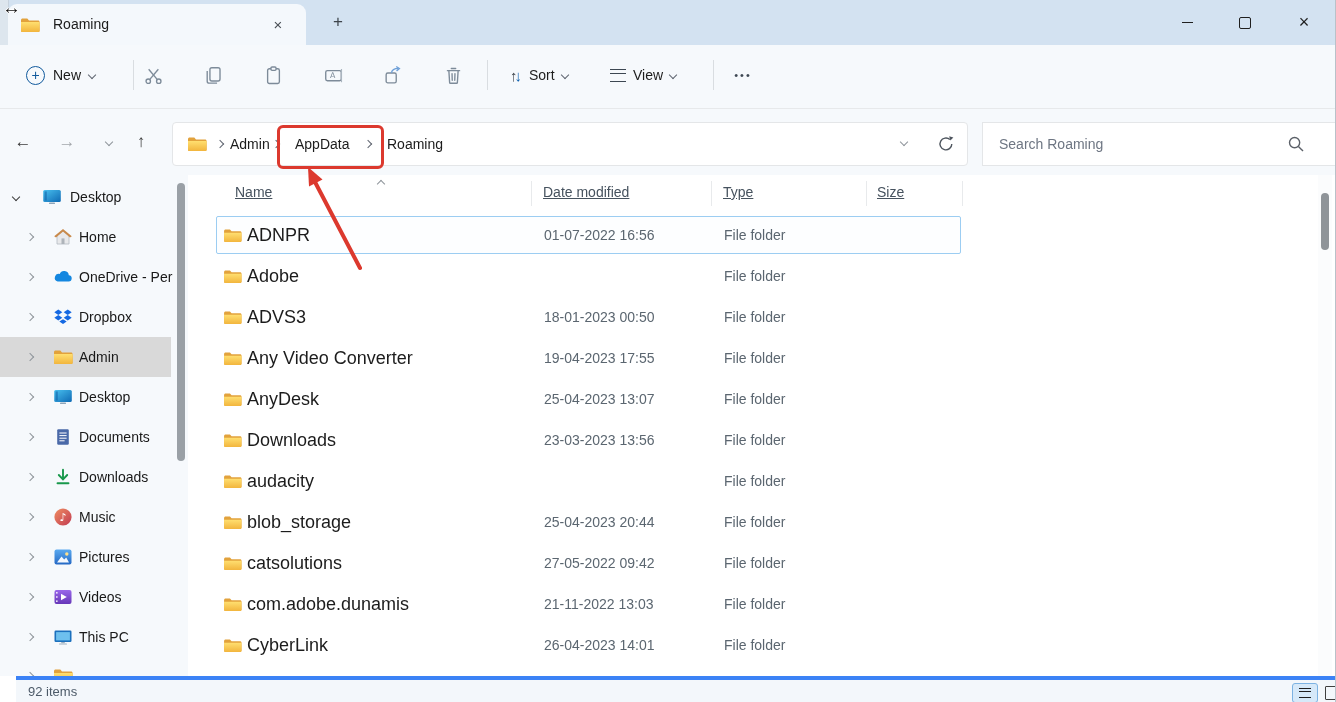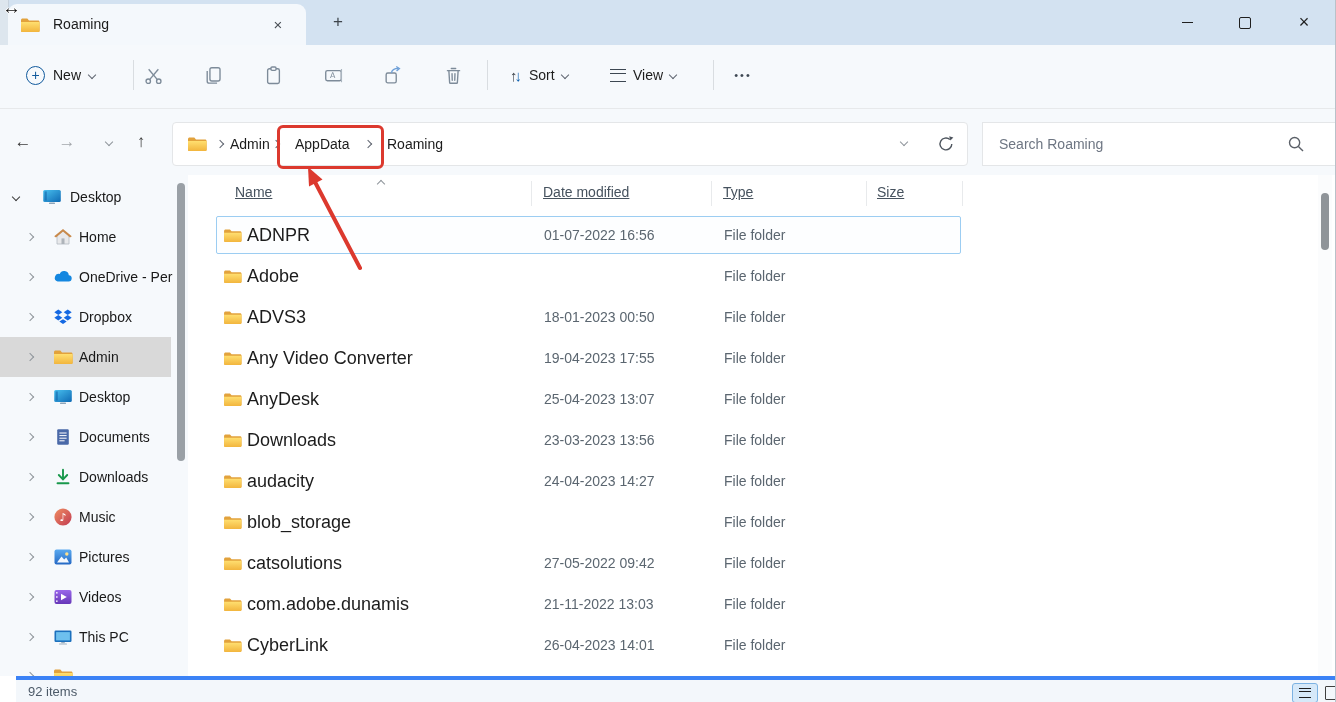--- a/index.html
+++ b/index.html
@@ -495,28 +495,28 @@
       </svg>
     <span class="fname">Downloads</span>
     <span class="fdate">23-03-2023 13:56</span>
     <span class="ftype">File folder</span>
   </div>
   <div class="frow" style="top:287px">
     <svg class="ficon" width="19" height="15">
         <use href="#sym-folder"></use>
       </svg>
     <span class="fname">audacity</span>
-    <span class="fdate">24-04-2023 14:27</span>
     <span class="ftype">File folder</span>
   </div>
   <div class="frow" style="top:328px">
     <svg class="ficon" width="19" height="15">
         <use href="#sym-folder"></use>
       </svg>
     <span class="fname">blob_storage</span>
+    <span class="fdate">25-04-2023 20:44</span>
     <span class="ftype">File folder</span>
   </div>
   <div class="frow" style="top:369px">
     <svg class="ficon" width="19" height="15">
         <use href="#sym-folder"></use>
       </svg>
     <span class="fname">catsolutions</span>
     <span class="fdate">27-05-2022 09:42</span>
     <span class="ftype">File folder</span>
   </div>

